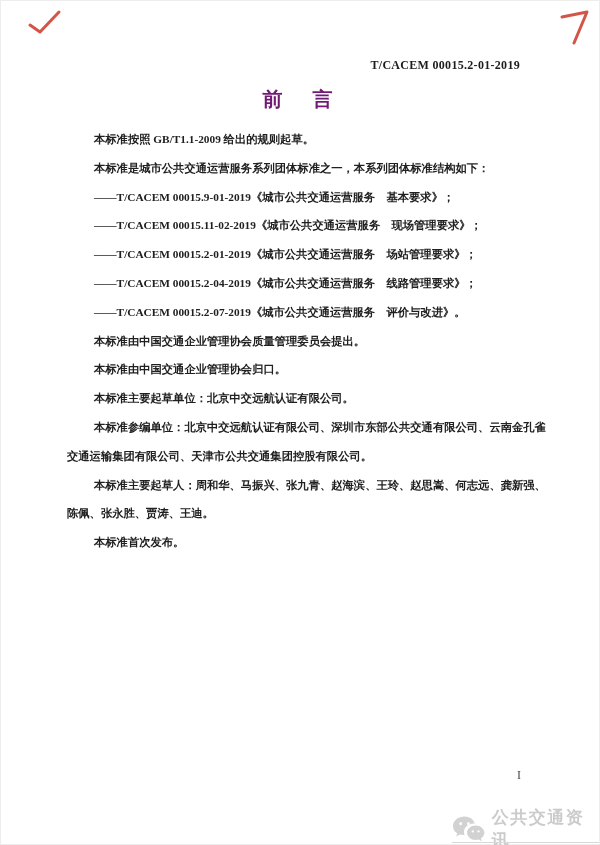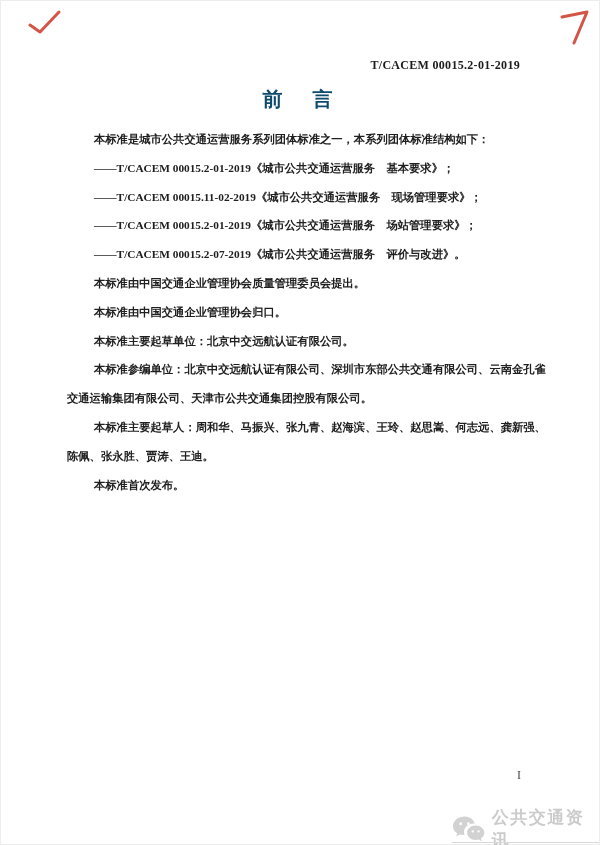--- a/index.html
+++ b/index.html
@@ -11,21 +11,21 @@
     position:absolute; inset:0; background:#ffffff;
     border:1px solid #ededed; box-sizing:border-box;
   }
   .doc-code {
     position:absolute; top:57px; right:79px;
     font-size:12px; font-weight:600; color:#1c1c1c; letter-spacing:0.3px;
     font-family:"Liberation Serif", serif;
   }
   .title {
     position:absolute; top:85px; left:0; width:100%; text-align:center;
-    font-size:20px; font-weight:bold; letter-spacing:5px; color:#0c4a6e;
+    font-size:20px; font-weight:bold; letter-spacing:5px; color:#701a75;
   }
   .content {
     position:absolute; top:124px; left:66px; width:474px;
     font-size:11.3px; color:#202020; font-weight:600;
   }
   .line { height:28.8px; line-height:28.8px; white-space:nowrap; }
   .line.indent { padding-left:27px; }
   .page-num {
     position:absolute; top:767px; right:78px;
     font-size:12px; color:#4a4a4a;
@@ -57,24 +57,26 @@
   <svg class="mark mark-tr" width="36" height="38" viewBox="0 0 36 38">
     <path d="M3 8 L28 3 L15 34" fill="none" stroke="#cd4233" stroke-width="3" stroke-linecap="round" stroke-linejoin="round" opacity="0.9"></path>
   </svg>
 
   <div class="doc-code">T/CACEM 00015.2-01-2019</div>
 
   <div class="title">前　言</div>
 
   <div class="content">
 
+  <div class="line indent">本标准按照 GB/T1.1-2009 给出的规则起草。</div>
       <div class="line indent">本标准是城市公共交通运营服务系列团体标准之一，本系列团体标准结构如下：</div>
-      <div class="line indent">——T/CACEM 00015.2-01-2019《城市公共交通运营服务　基本要求》；</div>
+      <div class="line indent">——T/CACEM 00015.9-01-2019《城市公共交通运营服务　基本要求》；</div>
       <div class="line indent">——T/CACEM 00015.11-02-2019《城市公共交通运营服务　现场管理要求》；</div>
       <div class="line indent">——T/CACEM 00015.2-01-2019《城市公共交通运营服务　场站管理要求》；</div>
+      <div class="line indent">——T/CACEM 00015.2-04-2019《城市公共交通运营服务　线路管理要求》；</div>
       <div class="line indent">——T/CACEM 00015.2-07-2019《城市公共交通运营服务　评价与改进》。</div>
       <div class="line indent">本标准由中国交通企业管理协会质量管理委员会提出。</div>
       <div class="line indent">本标准由中国交通企业管理协会归口。</div>
       <div class="line indent">本标准主要起草单位：北京中交远航认证有限公司。</div>
       <div class="line indent">本标准参编单位：北京中交远航认证有限公司、深圳市东部公共交通有限公司、云南金孔雀</div>
       <div class="line">交通运输集团有限公司、天津市公共交通集团控股有限公司。</div>
       <div class="line indent">本标准主要起草人：周和华、马振兴、张九青、赵海滨、王玲、赵思嵩、何志远、龚新强、</div>
       <div class="line">陈佩、张永胜、贾涛、王迪。</div>
       <div class="line indent">本标准首次发布。</div>
     </div>

